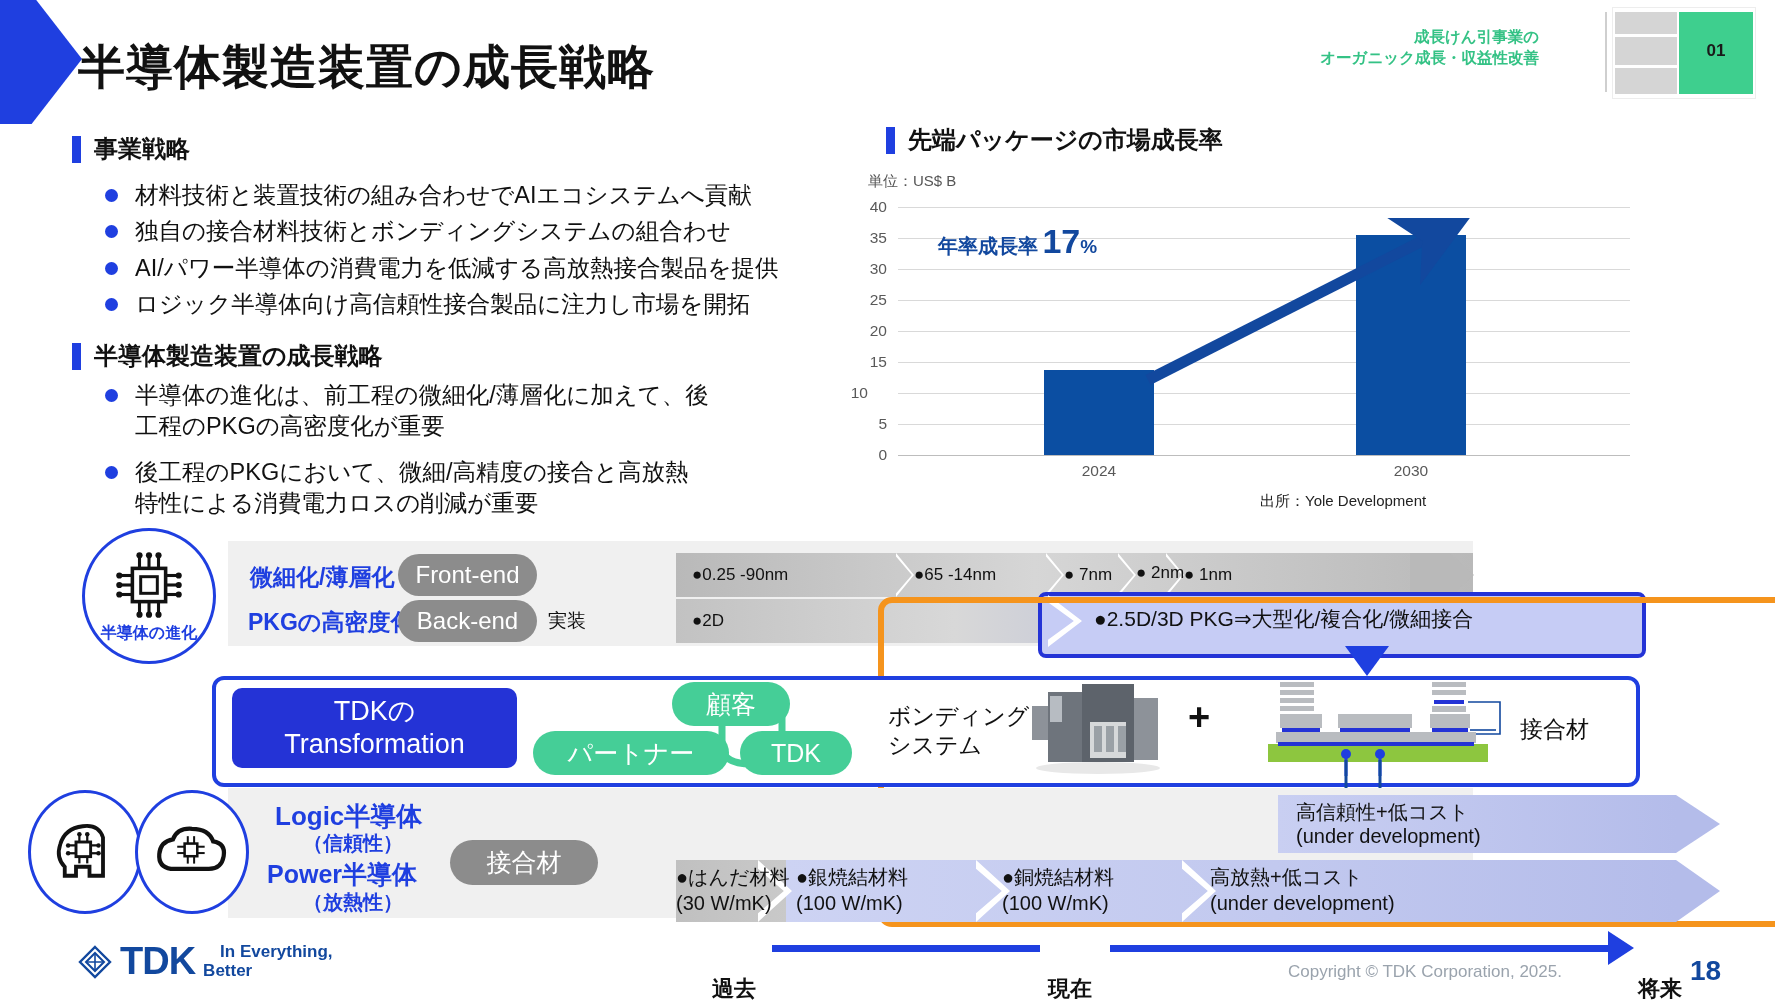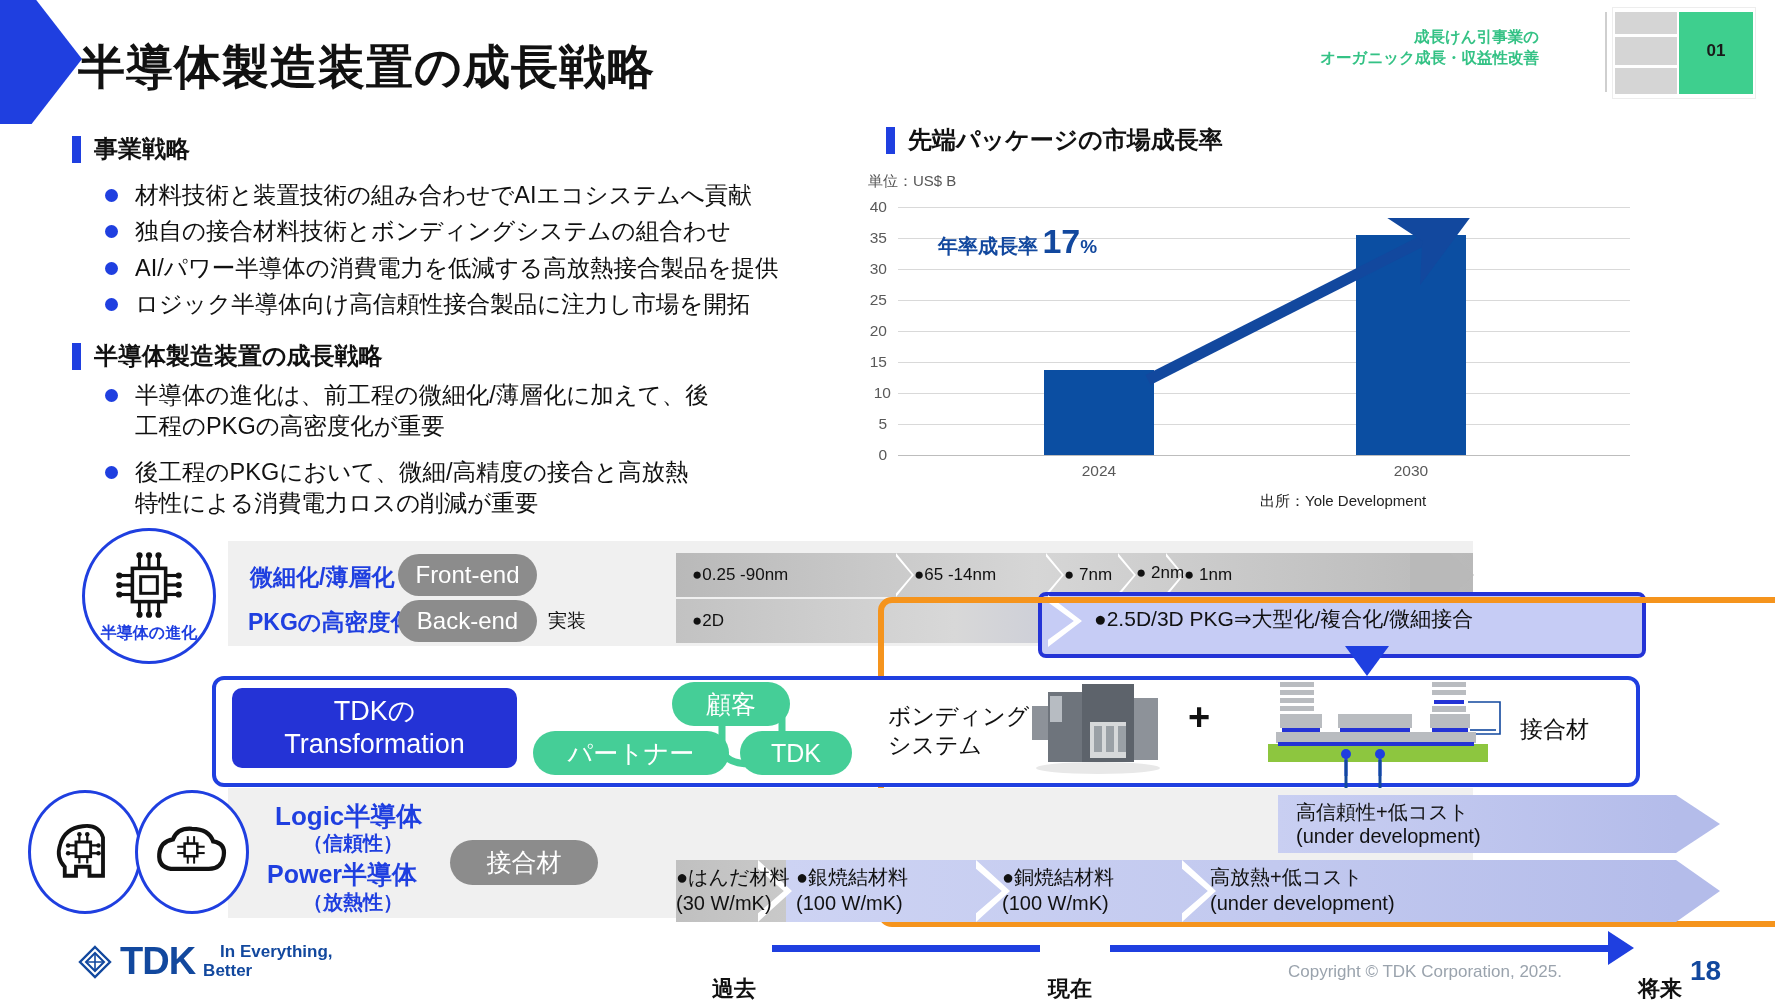--- a/index.html
+++ b/index.html
@@ -173,21 +173,21 @@
   <div class="gridline" style="left:898px;top:393px;width:732px;"></div>
   <div class="gridline" style="left:898px;top:424px;width:732px;"></div>
   <div class="gridline" style="left:898px;top:455px;width:732px;background:#bdbdbd;"></div>
 
   <div class="ytick" style="left:853px;top:198px;">40</div>
   <div class="ytick" style="left:853px;top:229px;">35</div>
   <div class="ytick" style="left:853px;top:260px;">30</div>
   <div class="ytick" style="left:853px;top:291px;">25</div>
   <div class="ytick" style="left:853px;top:322px;">20</div>
   <div class="ytick" style="left:853px;top:353px;">15</div>
-  <div class="ytick" style="left:857px;top:384px;">10</div>
+  <div class="ytick" style="left:834px;top:384px;">10</div>
   <div class="ytick" style="left:853px;top:415px;">5</div>
   <div class="ytick" style="left:853px;top:446px;">0</div>
 
   <div class="bar" style="left:1044px;top:370px;width:110px;height:85px;"></div>
   <div class="bar" style="left:1356px;top:235px;width:110px;height:220px;"></div>
 
   <div class="xtick" style="left:1044px;top:462px;width:110px;">2024</div>
   <div class="xtick" style="left:1356px;top:462px;width:110px;">2030</div>
 
   <svg class="abs" style="left:1140px;top:218px;width:330px;height:170px;" viewBox="0 0 330 170">

